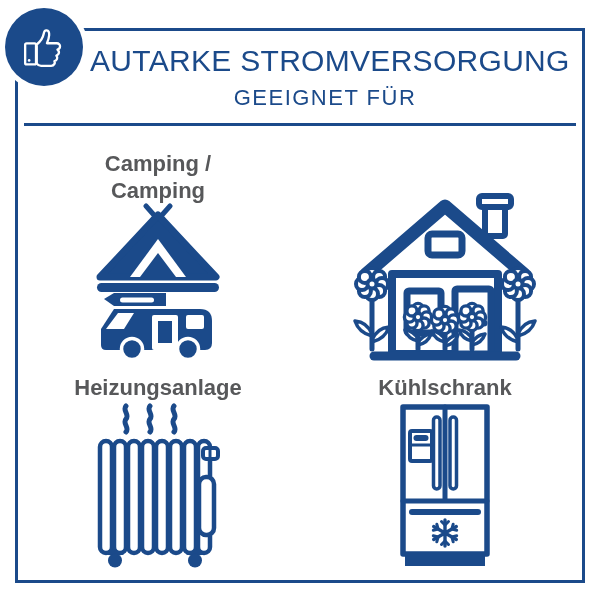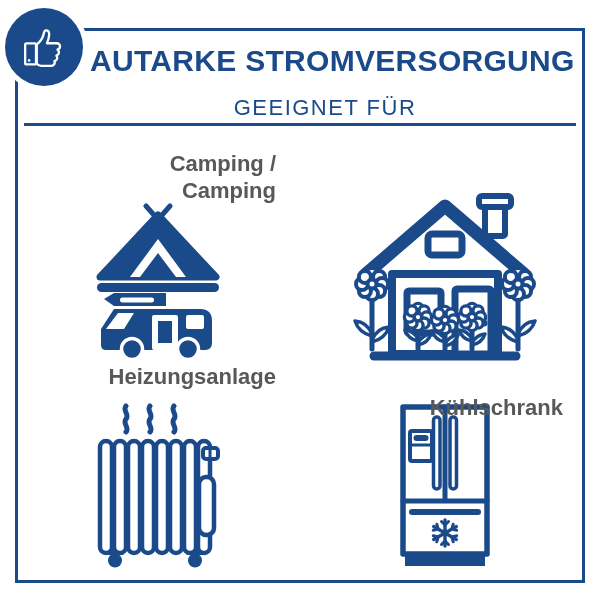--- a/index.html
+++ b/index.html
@@ -5,29 +5,29 @@
   html,body{margin:0;padding:0;width:600px;height:600px;overflow:hidden;background:#fff;
             font-family:"Liberation Sans",sans-serif}
   .canvas{position:relative;width:600px;height:600px;background:#fff}
   .frame{position:absolute;left:15px;top:28px;width:570px;height:555px;
          border:3px solid var(--blue);box-sizing:border-box;background:#fff}
   .badge{position:absolute;left:5px;top:8px;width:78px;height:78px;border-radius:50%;
          background:var(--blue);box-shadow:0 0 0 5px #fff;z-index:3;
          display:flex;align-items:center;justify-content:center}
   .header{position:absolute;left:90px;top:45px;width:470px;text-align:center;
           color:var(--blue);z-index:2}
-  .title{font-size:30px;font-weight:bold;letter-spacing:.3px;line-height:32px;white-space:nowrap}
-  .subtitle{font-size:22px;font-weight:normal;letter-spacing:1.5px;margin-top:18px}
+  .title{font-size:30px;font-weight:normal;letter-spacing:.3px;line-height:32px;white-space:nowrap}
+  .subtitle{font-size:22px;font-weight:normal;letter-spacing:1.5px;margin-top:8px}
   .divider{position:absolute;left:24px;top:123px;width:552px;height:3px;background:var(--blue)}
-  .label{position:absolute;width:236px;text-align:right;font-size:22px;font-weight:bold;
+  .label{position:absolute;width:236px;text-align:center;font-size:22px;font-weight:bold;
          color:var(--gray);line-height:27px;z-index:2}
   .lab-r1c1{left:40px;top:150px}
   .lab-r1c2{left:327px;top:150px}
-  .lab-r2c1{left:40px;top:363px}
-  .lab-r2c2{left:327px;top:394px}
+  .lab-r2c1{left:40px;top:374px}
+  .lab-r2c2{left:327px;top:374px}
   .icon{position:absolute;z-index:1}
   .ic-tent{left:96px;top:203px;width:124px;height:158px}
   .ic-garden{left:352px;top:186px;width:186px;height:176px}
   .ic-radiator{left:92px;top:403px;width:128px;height:166px}
   .ic-fridge{left:400px;top:404px;width:90px;height:164px}
   
   .s{stroke:var(--blue);fill:none;stroke-linecap:round;stroke-linejoin:round}
   .sw{stroke:var(--blue);fill:#fff;stroke-linecap:round;stroke-linejoin:round}
   .f{fill:var(--blue)}
   .w{fill:#fff}

